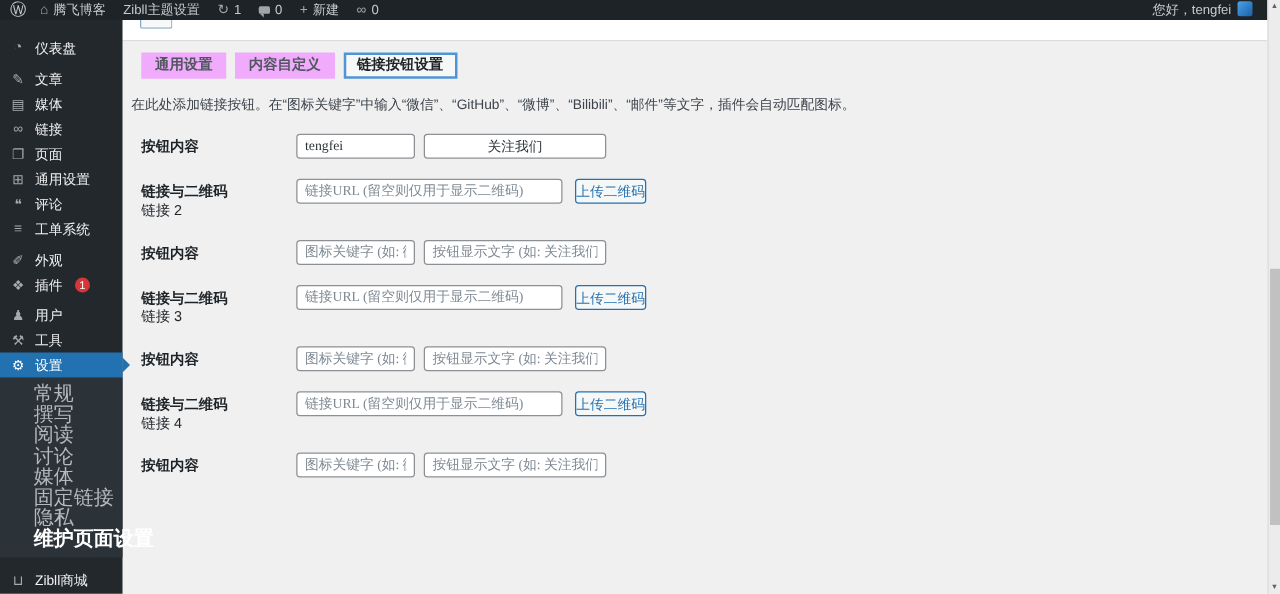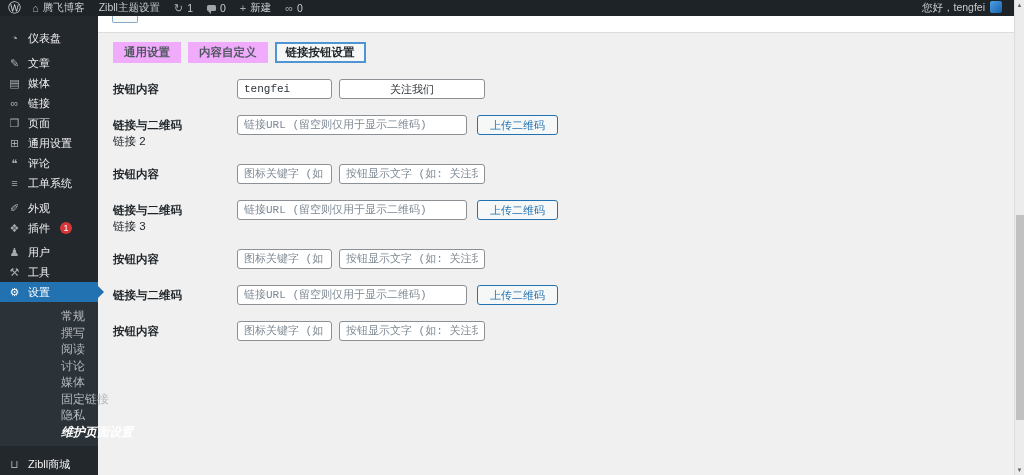--- a/index.html
+++ b/index.html
@@ -26,23 +26,23 @@
     padding-left:8px; position:relative; cursor:pointer; }
   .menu-icon { width:13px; text-align:center; color:#a7aaad; font-size:11px; flex:0 0 13px; }
   .spacer { height:5px; } .spacer-s { height:4px; }
   .menu-item.current { background:#2271b1; color:#fff; }
   .menu-item.current .menu-icon { color:#fff; }
   .menu-item.current::after { content:""; position:absolute; right:-6px; top:4px;
     border:6px solid transparent; border-left:6px solid #2271b1; border-right:0; }
   .badge { background:#d63638; color:#fff; border-radius:50%; width:12px; height:12px;
     line-height:12px; font-size:9px; text-align:center; margin-left:3px; }
   .submenu { background:#2c3338; padding:6px 0 6px; }
-  .submenu-item { padding-left:27px; font-size:12px; line-height:16.5px;
-    color:#b4b9be; cursor:pointer; white-space:nowrap;margin-left:34px; }
-  .submenu-item.current-sub { color:#fff; font-weight:bold;font-style:italic; }
+  .submenu-item { padding-left:27px; font-size:16px; line-height:16.5px;
+    color:#b4b9be; cursor:pointer; white-space:nowrap; }
+  .submenu-item.current-sub { color:#fff; font-weight:bold; }
   .store { margin-top:8px; }
 
   
   .content { position:absolute; left:98px; top:16px; width:916px; height:459px;
     background:#f0f0f1; z-index:1; }
   .white-strip { height:17px; background:#fff; border-bottom:1px solid #dcdcde; }
   .partial-button { margin-left:14px; width:26px; height:7px; background:#f7f8f8;
     border:1px solid #87a9c8; border-top:none; border-radius:0 0 2px 2px; }
 
   .tabs { display:flex; gap:7px; margin:9px 0 0 15px; }
@@ -52,26 +52,26 @@
 
   .desc { margin:15px 0 0 7px; font-size:11px; color:#3c434a; line-height:13px; }
 
   .form { margin-left:15px; }
   .sec-title { font-size:11.5px; color:#23282d; line-height:13px; }
   .sec-title.first { margin-top:16px; }
   .form-row { display:flex; align-items:center; margin-top:16px; height:20px; }
   .sec-title + .form-row { }
   .form-row label { width:124px; flex:0 0 124px; font-size:11.5px; font-weight:bold; color:#1d2327; }
   input { height:20px; border:1px solid #8c8f94; border-radius:3px; background:#fff;
-    padding:0 6px; font-size:11px; color:#2c3338; font-family:Liberation Mono, monospace; }
+    padding:0 6px; font-size:11px; color:#2c3338; font-family:Liberation Serif, serif; }
   input::placeholder { color:#7e8993; opacity:1; }
   .inp-keyword { width:95px; }
   .inp-text { width:146px; margin-left:7px;text-align:center; }
-  .inp-url { width:230px; }
-  .btn-upload { margin-left:10px; height:20px; padding:0 12px; font-size:11px; font-family:inherit;
+  .inp-url { width:213px; }
+  .btn-upload { margin-left:10px; height:20px; padding:0 0; font-size:11px; font-family:inherit;
     color:#2271b1; background:#f6f7f7; border:1px solid #2271b1; border-radius:3px; cursor:pointer; white-space:nowrap; }
 
   
   .scrollbar { position:absolute; right:0; top:0; width:10px; height:475px;
     background:#ececec; border-left:1px solid #dcdcde; z-index:30; }
   .sb-arrow { position:absolute; left:0; width:9px; text-align:center; font-size:6px; color:#5f6368; cursor:pointer; }
   .sb-up { top:2px; } .sb-down { bottom:2px; }
   .sb-thumb { position:absolute; left:1px; top:215px; width:8px; height:205px; background:#c1c1c1; cursor:pointer; }
 </style>
 </head>
@@ -183,20 +183,21 @@
   <div class="white-strip">
     <div class="partial-button"></div>
   </div>
 
   <div class="tabs">
     <span class="tab">通用设置</span>
     <span class="tab">内容自定义</span>
     <span class="tab active">链接按钮设置</span>
   </div>
 
+  <div class="desc">在此处添加链接按钮。在“图标关键字”中输入“微信”、“GitHub”、“微博”、“Bilibili”、“邮件”等文字，插件会自动匹配图标。</div>
 
   <div class="form">
 
     <div class="form-row">
       <label>按钮内容</label>
       <input class="inp-keyword" type="text" value="tengfei" style="">
       <input class="inp-text" type="text" value="关注我们" style="">
     </div>
     <div class="form-row">
       <label>链接与二维码</label>
@@ -221,20 +222,21 @@
       <label>按钮内容</label>
       <input class="inp-keyword" type="text" placeholder="图标关键字 (如: 微信)" style="">
       <input class="inp-text" type="text" placeholder="按钮显示文字 (如: 关注我们)" style="">
     </div>
     <div class="form-row">
       <label>链接与二维码</label>
       <input class="inp-url" type="text" placeholder="链接URL (留空则仅用于显示二维码)" style="">
       <button class="btn-upload">上传二维码</button>
     </div>
 
+    <div class="sec-title">链接 4</div>
     <div class="form-row">
       <label>按钮内容</label>
       <input class="inp-keyword" type="text" placeholder="图标关键字 (如: 微信)" style="">
       <input class="inp-text" type="text" placeholder="按钮显示文字 (如: 关注我们)" style="">
     </div>
 
   </div>
 </div>
 
 <div class="scrollbar">

